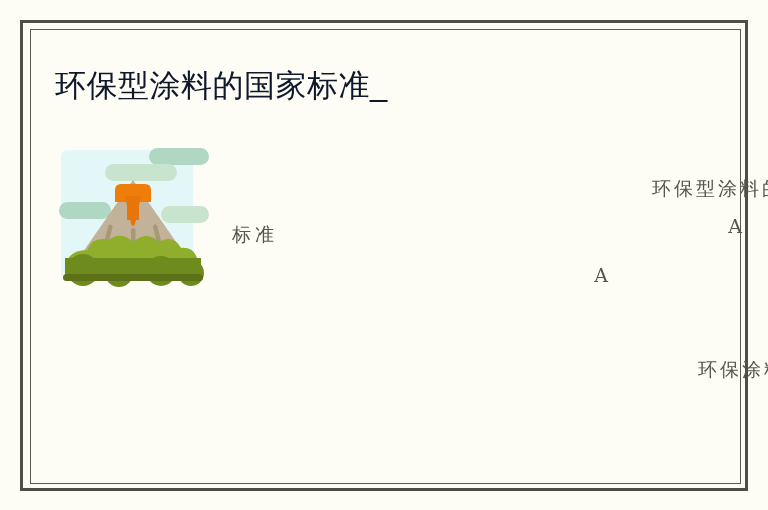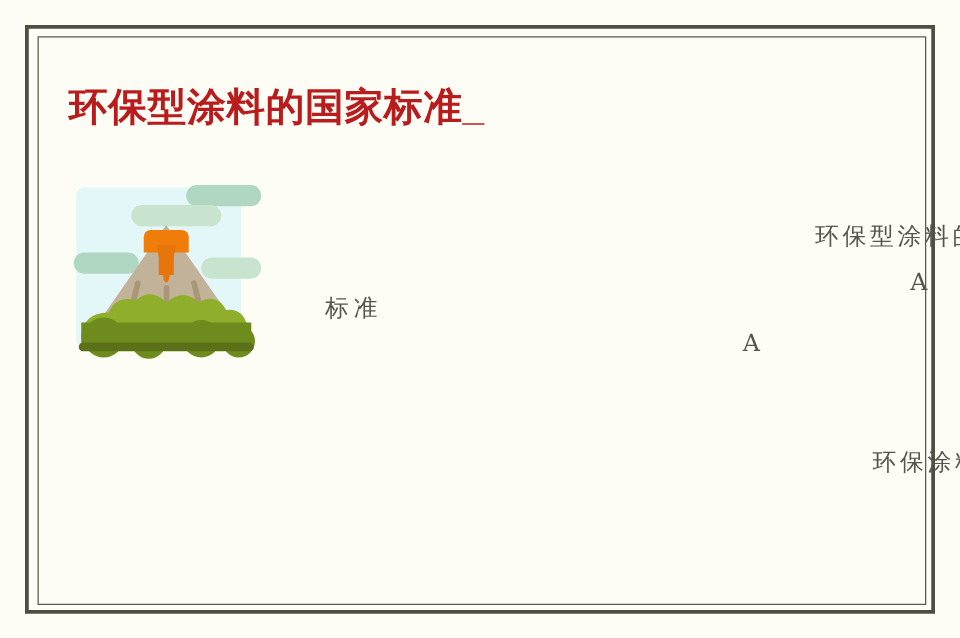--- a/index.html
+++ b/index.html
@@ -48,22 +48,22 @@
   }
 
   
   #article-title {
     position: absolute;
     left: 55px;
     top: 67px;
     font-size: 31px;
     line-height: 1.25;
     letter-spacing: 0.5px;
-    color: #b91c1c;
-    font-weight: 700;
+    color: #0f172a;
+    font-weight: 400;
     white-space: nowrap;
   }
 
   
   #article-thumbnail {
     position: absolute;
     left: 57px;
     top: 146px;
     width: 152px;
     height: 152px;
@@ -73,21 +73,21 @@
   
   .excerpt-line {
     position: absolute;
     color: #55554C;
     font-family: "DejaVu Serif", "Liberation Serif", serif;
     font-size: 19px;
     letter-spacing: 3px;
     white-space: nowrap;
   }
 
-  #excerpt-line-0 { left: 232px; top: 234px; letter-spacing: 4px; margin-left: 28px; }
+  #excerpt-line-0 { left: 232px; top: 222px; letter-spacing: 4px; }
   #excerpt-line-1 { right: -16px;  top: 176px; }
   #excerpt-line-2 { right: 26px;   top: 215px; letter-spacing: 0; }
   #excerpt-line-3 { right: 160px;  top: 264px; letter-spacing: 0; }
   #excerpt-line-4 { right: 16px;   top: 309px; letter-spacing: 2px; }
   #excerpt-line-5 { right: -18px;  top: 357px; }
 </style>
 </head>
 <body>
 
 <div id="content-stage">

